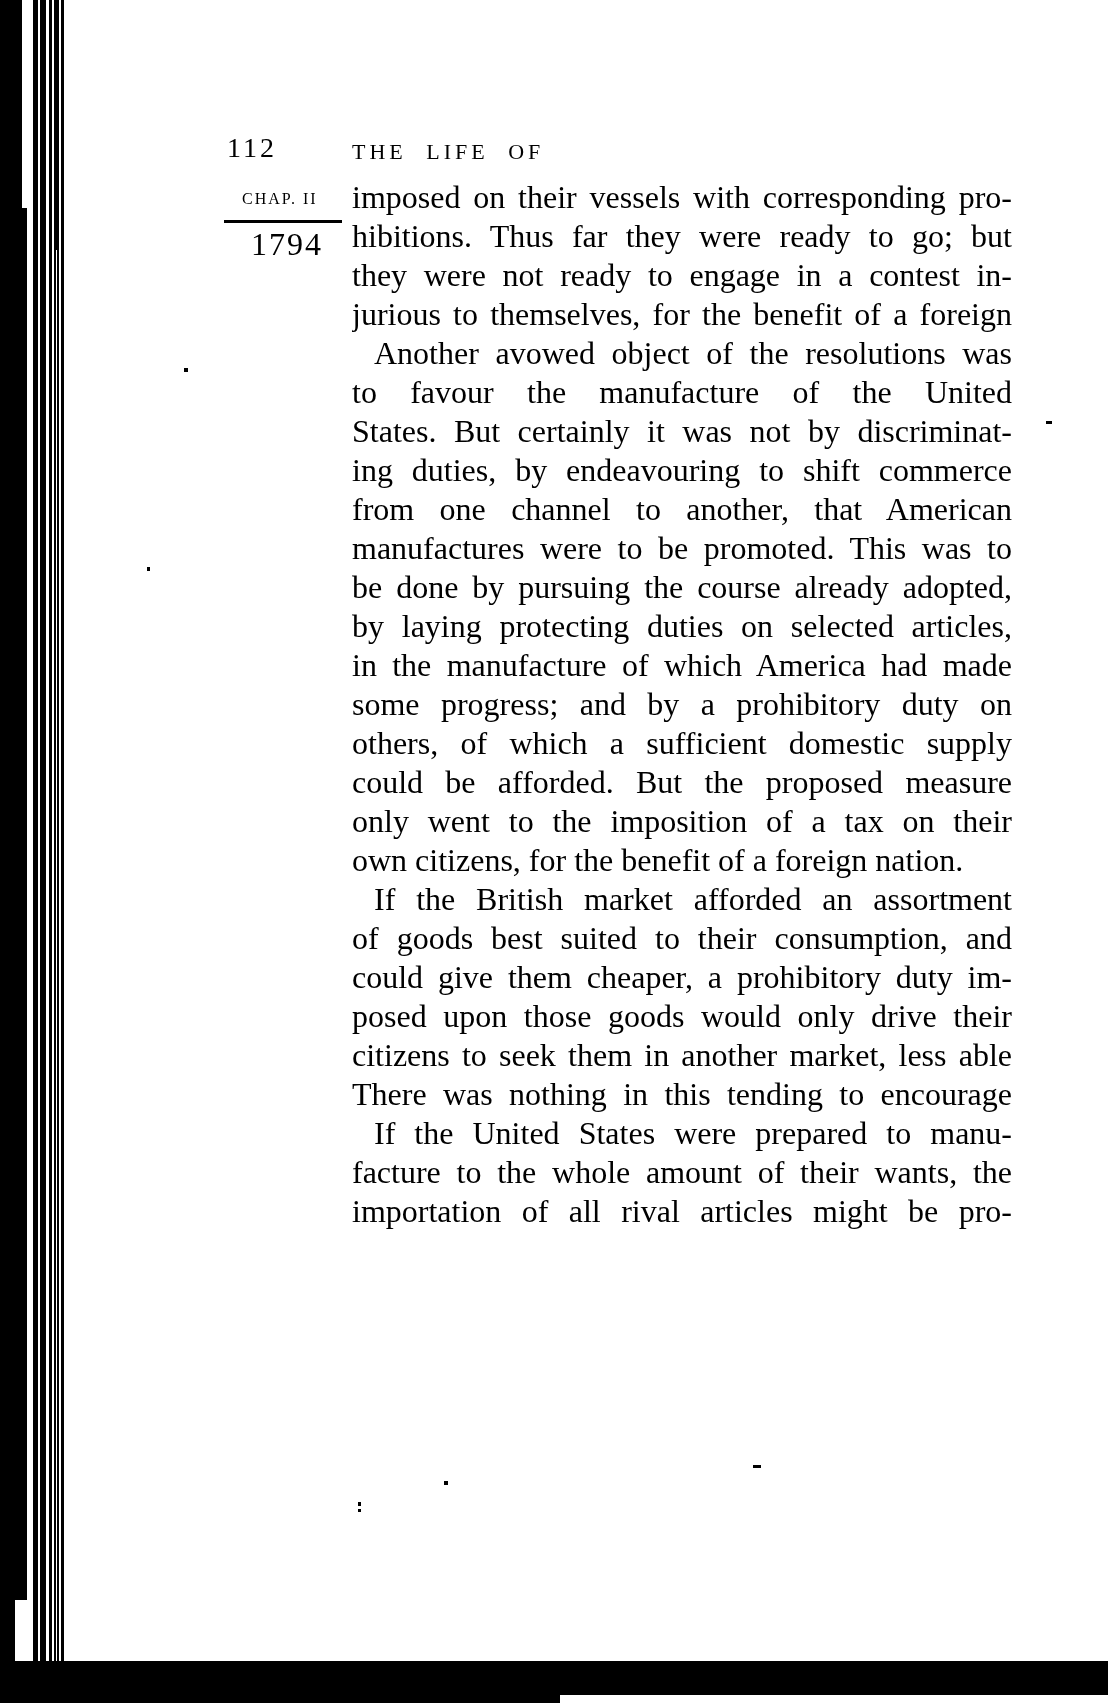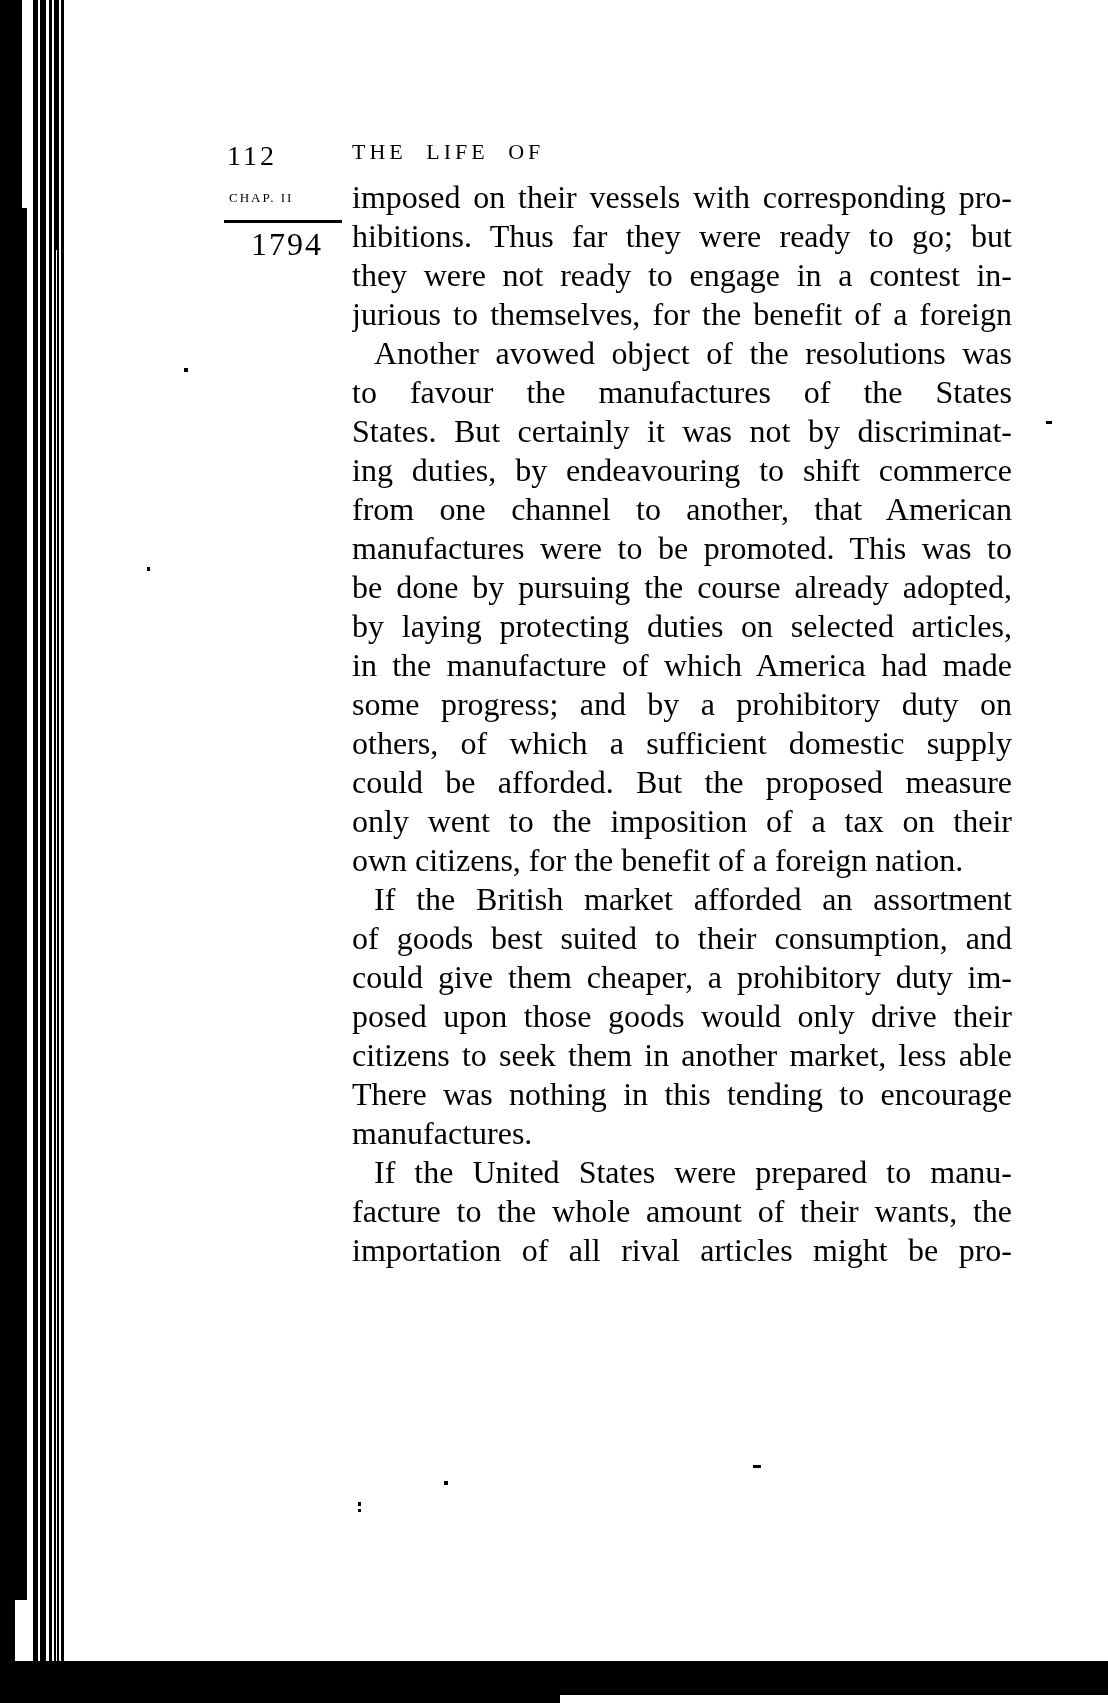--- a/index.html
+++ b/index.html
@@ -3,31 +3,31 @@
 <meta charset="utf-8">
 <style>
   html,body{margin:0;padding:0;}
   body{
     width:1108px;height:1703px;position:relative;background:#ffffff;
     font-family:"Liberation Serif","DejaVu Serif",serif;color:#000;
     overflow:hidden;
   }
   
   .page-number{
-    position:absolute;left:227px;top:140px;
+    position:absolute;left:227px;top:132px;
     font-size:28px;letter-spacing:3px;
   }
   .running-head{
     position:absolute;left:352px;top:139px;width:660px;
     text-align:left;font-size:22px;letter-spacing:4px;word-spacing:10px;
   }
   
   .chap-label{
-    position:absolute;left:229px;top:190px;
-    font-size:13px;letter-spacing:2px;
+    position:absolute;left:242px;top:190px;
+    font-size:16px;letter-spacing:2px;
   }
   .chap-rule{
     position:absolute;left:224px;top:220px;width:118px;height:3px;background:#000;
   }
   .year-label{
     position:absolute;left:251px;top:226px;
     font-size:32px;letter-spacing:2px;
   }
   
   .body-text{
@@ -77,21 +77,21 @@
 
     <div>
       <div class="line j">imposed on their vessels with corresponding pro-</div>
       <div class="line j">hibitions. Thus far they were ready to go; but</div>
       <div class="line j">they were not ready to engage in a contest in-</div>
       <div class="line j">jurious to themselves, for the benefit of a foreign</div>
     </div>
 
     <div>
       <div class="line j in">Another avowed object of the resolutions was</div>
-      <div class="line j">to favour the manufactures of the States</div>
+      <div class="line j">to favour the manufacture of the United</div>
       <div class="line j">States. But certainly it was not by discriminat-</div>
       <div class="line j">ing duties, by endeavouring to shift commerce</div>
       <div class="line j">from one channel to another, that American</div>
       <div class="line j">manufactures were to be promoted. This was to</div>
       <div class="line j">be done by pursuing the course already adopted,</div>
       <div class="line j">by laying protecting duties on selected articles,</div>
       <div class="line j">in the manufacture of which America had made</div>
       <div class="line j">some progress; and by a prohibitory duty on</div>
       <div class="line j">others, of which a sufficient domestic supply</div>
       <div class="line j">could be afforded. But the proposed measure</div>
@@ -99,21 +99,20 @@
       <div class="line">own citizens, for the benefit of a foreign nation.</div>
     </div>
 
     <div>
       <div class="line j in">If the British market afforded an assortment</div>
       <div class="line j">of goods best suited to their consumption, and</div>
       <div class="line j">could give them cheaper, a prohibitory duty im-</div>
       <div class="line j">posed upon those goods would only drive their</div>
       <div class="line j">citizens to seek them in another market, less able</div>
       <div class="line j">There was nothing in this tending to encourage</div>
-      <div class="line">manufactures.</div>
     </div>
 
     <div>
       <div class="line j in">If the United States were prepared to manu-</div>
       <div class="line j">facture to the whole amount of their wants, the</div>
       <div class="line j">importation of all rival articles might be pro-</div>
     </div>
 
   </div>
 

